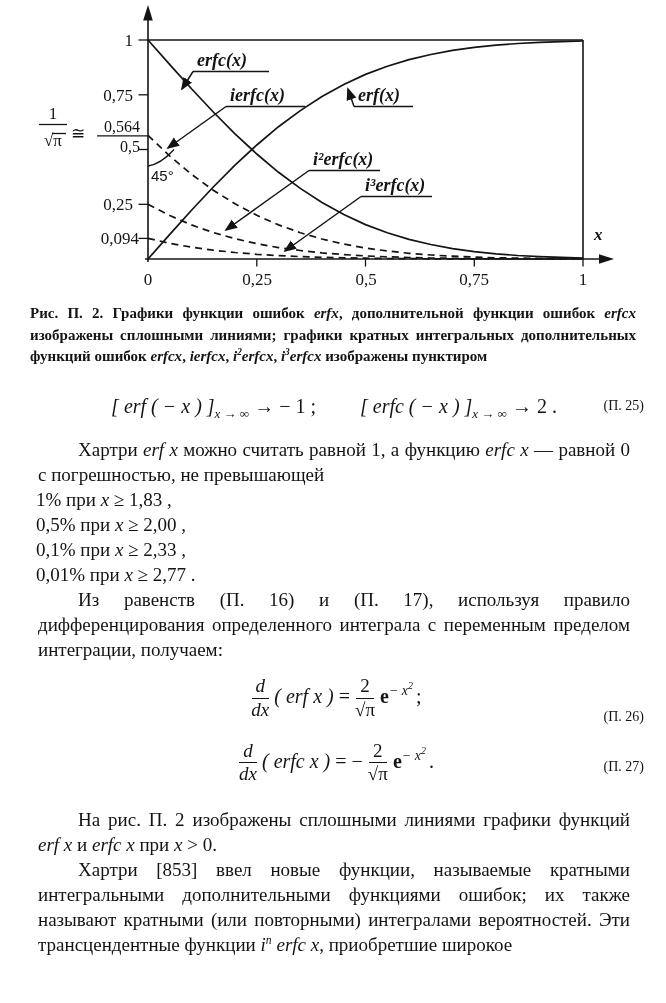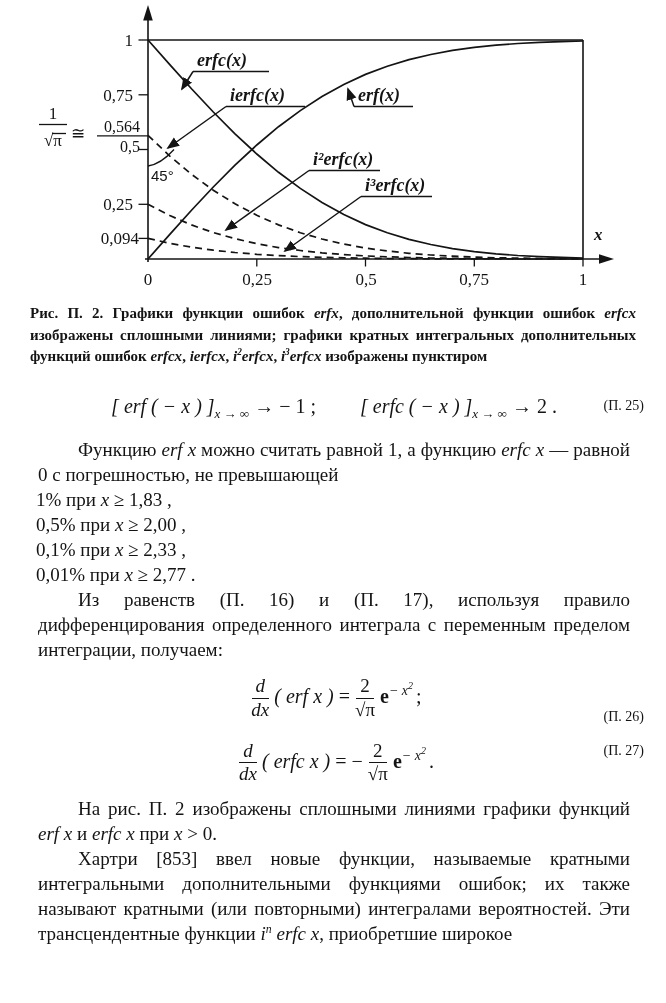--- a/index.html
+++ b/index.html
@@ -23,34 +23,34 @@
   .caption{
     margin:4px 30px 0 30px;font-size:15px;line-height:21.6px;
     font-weight:700;text-align:justify;
   }
   .caption sup{font-size:62%;line-height:0;}
   .bodyp{
     margin:0 36px 0 38px;font-size:19px;line-height:25px;text-align:justify;
   }
   .indent{text-indent:40px;}
   .mt1{margin-top:15px;}
-  .mt3{margin-top:11px;}
+  .mt3{margin-top:22px;}
   .bodyp sup, .li sup{font-size:62%;line-height:0;}
   .list{margin:0 36px 0 36px;font-size:19px;line-height:25px;}
 
   .eq{position:relative;text-align:center;font-size:20px;}
   .eq25{margin:27px 36px 0 38px;}
   .eq26{margin:14px 36px 0 38px;}
   .eq27{margin:20px 36px 0 38px;}
   .eq .it{font-style:italic;font-family:Liberation Serif, serif;}
   .eq sub{font-size:13px;font-style:italic;}
   .eqtag{position:absolute;right:-14px;font-size:14px;font-style:normal;}
   .eq25 .eqtag{top:3px;}
   .eq26 .eqtag{bottom:-4px;}
-  .eq27 .eqtag{top:2px;}
+  .eq27 .eqtag{top:18px;}
   .gap{display:inline-block;width:44px;}
   .frac{
     display:inline-flex;flex-direction:column;align-items:center;
     vertical-align:middle;margin:0 5px;line-height:1.1;font-size:19px;
   }
   .frac .fnum{border-bottom:1.5px solid #141414;padding:0 4px 1px 4px;display:block;}
   .frac .fden{padding-top:1px;display:block;text-align:right;}
   .ebold{font-weight:700;}
   sup.s1{font-size:14px;font-style:italic;line-height:0;}
   sup.s1 sup{font-size:10px;line-height:0;}
@@ -141,21 +141,21 @@
     <text class="xlab" x="594" y="240">x</text>
   </svg>
 
   <div class="caption"><span>Рис. П. 2. Графики функции ошибок </span><span style="font-style: italic;">erfx</span><span>, дополнительной функции ошибок </span><span style="font-style: italic;">erfcx</span><span> изображены сплошными линиями; графики кратных интегральных дополнительных функций ошибок </span><span style="font-style: italic;">erfcx</span><span>, </span><span style="font-style: italic;">ierfcx</span><span>, </span><span style="font-style: italic;">i</span><sup style="font-style: italic;">2</sup><span style="font-style: italic;">erfcx</span><span>, </span><span style="font-style: italic;">i</span><sup style="font-style: italic;">3</sup><span style="font-style: italic;">erfcx</span><span> изображены пунктиром</span></div>
 
   <div class="eq eq25">
     <span><span class="it">[ erf ( − x ) ]</span><sub>x → ∞</sub><span> → − 1 ;</span><span class="gap"></span><span class="it">[ erfc ( − x ) ]</span><sub>x → ∞</sub><span> → 2 .</span></span>
     <span class="eqtag">(П. 25)</span>
   </div>
 
-  <p class="bodyp indent mt1"><span>Функцию </span><span style="font-style: italic;">erf x</span><span> можно считать равной 1, а функцию </span><span style="font-style: italic;">erfc x</span><span> — равной 0 с погрешностью, не превышающей</span></p>
+  <p class="bodyp indent mt1"><span>Хартри </span><span style="font-style: italic;">erf x</span><span> можно считать равной 1, а функцию </span><span style="font-style: italic;">erfc x</span><span> — равной 0 с погрешностью, не превышающей</span></p>
 
   <div class="list">
     <div class="li"><span>1% при </span><span style="font-style: italic;">x</span><span> ≥ 1,83 ,</span></div>
     <div class="li"><span>0,5% при </span><span style="font-style: italic;">x</span><span> ≥ 2,00 ,</span></div>
     <div class="li"><span>0,1% при </span><span style="font-style: italic;">x</span><span> ≥ 2,33 ,</span></div>
     <div class="li"><span>0,01% при </span><span style="font-style: italic;">x</span><span> ≥ 2,77 .</span></div>
   </div>
 
   <p class="bodyp indent"><span>Из равенств (П. 16) и (П. 17), используя правило дифференцирования определенного интеграла с переменным пределом интеграции, получаем:</span></p>
 

